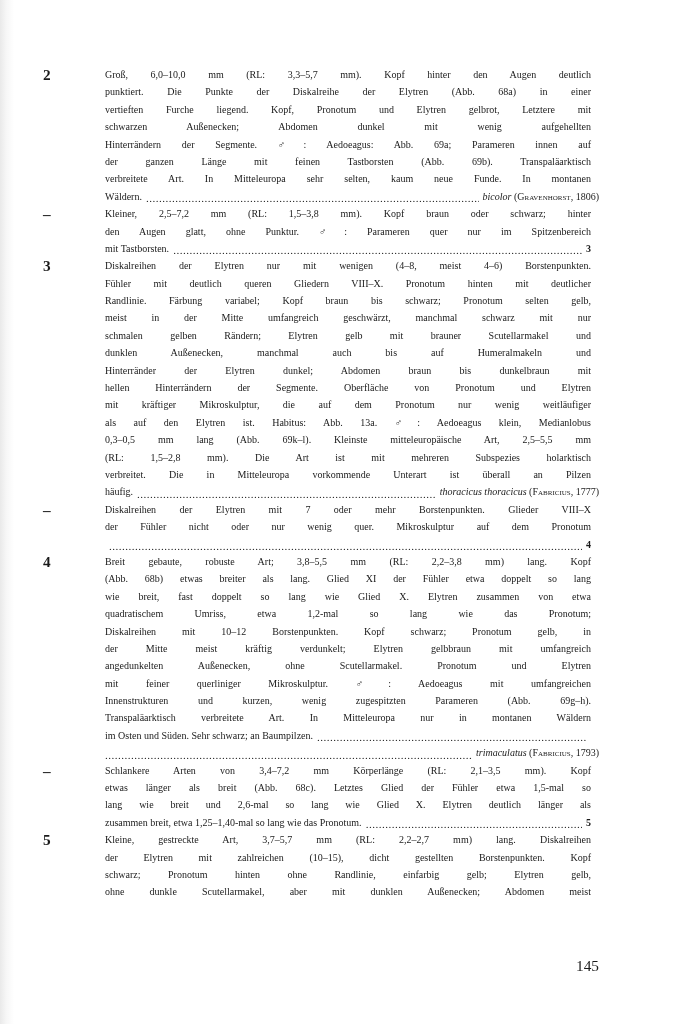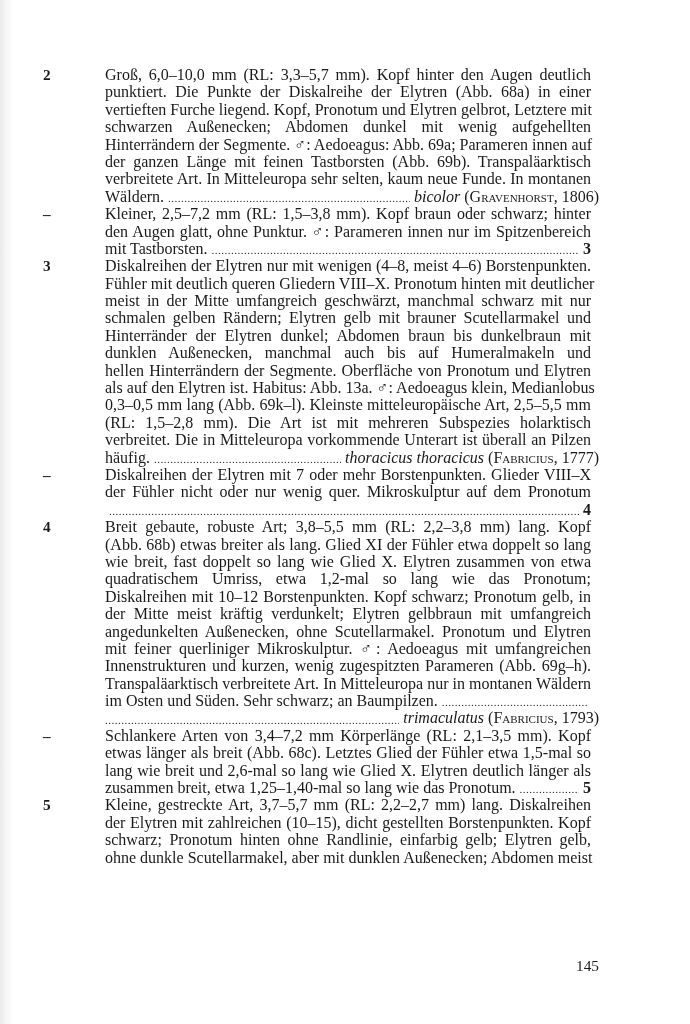--- a/index.html
+++ b/index.html
@@ -22,21 +22,21 @@
   }
   .num {
     width: 62px; flex: 0 0 62px;
     font-weight: bold;
     font-size: 15.3px;
     line-height: 17.4px;
     padding-left: 1px;
   }
   .body {
     width: 486px;
-    font-size: 16px;
+    font-size: 10px;
     line-height: 17.4px;
   }
   .line {
     display: block;
     height: 17.4px;
     white-space: nowrap;
     text-align: justify;
     text-align-last: justify;
     overflow: visible;
   }
@@ -89,39 +89,41 @@
         <span class="dots"></span>
         <span class="post"><span class="taxon">bicolor</span> <span>(</span><span class="sc">Gravenhorst</span><span>, 1806)</span></span>
       </span>
     </div>
   </div>
 
   <div class="entry">
     <div class="num">–</div>
     <div class="body">
       <span class="line">Kleiner, 2,5–7,2 mm (RL: 1,5–3,8 mm). Kopf braun oder schwarz; hinter</span>
-      <span class="line">den Augen glatt, ohne Punktur. ♂: Parameren innen nur im Spitzenbereich</span>
+      <span class="line">den Augen glatt, ohne Punktur. ♂: Parameren quer nur im Spitzenbereich</span>
       <span class="line lead">
         <span class="pre">mit Tastborsten.</span>
         <span class="dots"></span>
         <span class="post couplet">3</span>
       </span>
     </div>
   </div>
 
   <div class="entry">
     <div class="num">3</div>
     <div class="body">
       <span class="line">Diskalreihen der Elytren nur mit wenigen (4–8, meist 4–6) Borstenpunkten.</span>
       <span class="line">Fühler mit deutlich queren Gliedern VIII–X. Pronotum hinten mit deutlicher</span>
+      <span class="line">Randlinie. Färbung variabel; Kopf braun bis schwarz; Pronotum selten gelb,</span>
       <span class="line">meist in der Mitte umfangreich geschwärzt, manchmal schwarz mit nur</span>
       <span class="line">schmalen gelben Rändern; Elytren gelb mit brauner Scutellarmakel und</span>
+      <span class="line">dunklen Außenecken, manchmal auch bis auf Humeralmakeln und</span>
       <span class="line">Hinterränder der Elytren dunkel; Abdomen braun bis dunkelbraun mit</span>
-      <span class="line">dunklen Außenecken, manchmal auch bis auf Humeralmakeln und</span>
       <span class="line">hellen Hinterrändern der Segmente. Oberfläche von Pronotum und Elytren</span>
+      <span class="line">mit kräftiger Mikroskulptur, die auf dem Pronotum nur wenig weitläufiger</span>
       <span class="line">als auf den Elytren ist. Habitus: Abb. 13a. ♂: Aedoeagus klein, Medianlobus</span>
       <span class="line">0,3–0,5 mm lang (Abb. 69k–l). Kleinste mitteleuropäische Art, 2,5–5,5 mm</span>
       <span class="line">(RL: 1,5–2,8 mm). Die Art ist mit mehreren Subspezies holarktisch</span>
       <span class="line">verbreitet. Die in Mitteleuropa vorkommende Unterart ist überall an Pilzen</span>
       <span class="line lead wide">
         <span class="pre">häufig.</span>
         <span class="dots"></span>
         <span class="post"><span class="taxon">thoracicus thoracicus</span> <span>(</span><span class="sc">Fabricius</span><span>, 1777)</span></span>
       </span>
     </div>

